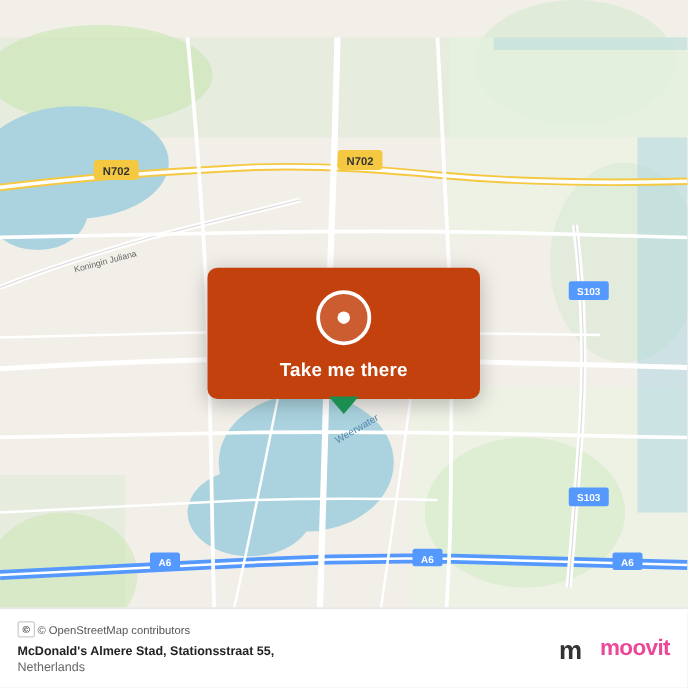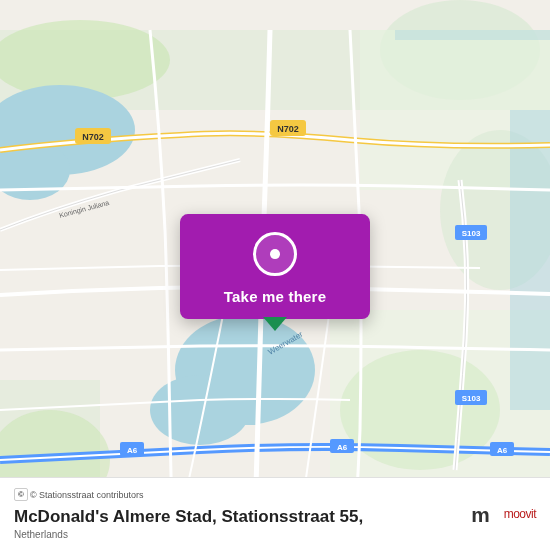--- a/index.html
+++ b/index.html
@@ -32,22 +32,22 @@
       width: 100%;
       height: 100%;
     }
 
     
     .popup-card {
       position: absolute;
       left: 50%;
       top: 50%;
       transform: translate(-50%, -58%);
-      width: 190px;
-      background: #a21caf;
+      width: 218px;
+      background: #c2410c;
       border-radius: 8px;
       display: flex;
       flex-direction: column;
       align-items: center;
       padding: 18px 20px 14px;
       box-shadow: 0 4px 16px rgba(0,0,0,0.25);
       z-index: 10;
     }
 
     .popup-pin {
@@ -124,41 +124,41 @@
       background: white;
       border: 1px solid #ccc;
       border-radius: 2px;
       padding: 1px 3px;
       font-size: 8px;
       font-weight: bold;
       color: #333;
     }
 
     .location-name {
-      font-size: 17px;
+      font-size: 10px;
       font-weight: 600;
       color: #222;
     }
 
     .location-sub {
       font-size: 10px;
       color: #666;
     }
 
     
     .moovit-logo {
       display: flex;
       align-items: center;
       gap: 4px;
     }
 
     .moovit-text {
-      font-size: 12px;
-      font-weight: 400;
-      color: #b91c1c;
+      font-size: 18px;
+      font-weight: 700;
+      color: #ec4899;
       letter-spacing: -0.5px;
     }
 
     .moovit-m {
       width: 32px;
       height: 32px;
     }
   </style>
 </head>
 <body>
@@ -243,21 +243,21 @@
     <div class="popup-pin">
       <div class="popup-pin-inner"></div>
     </div>
     <span class="popup-label">Take me there</span>
   </div>
 
   <div class="bottom-bar">
     <div class="bottom-left">
       <div class="osm-attribution">
         <span class="osm-logo">©</span>
-        <span>© Stationsstraat contributors</span>
+        <span>© OpenStreetMap contributors</span>
       </div>
       <div class="location-name">McDonald's Almere Stad, Stationsstraat 55,</div>
       <div class="location-sub">Netherlands</div>
     </div>
     <div class="moovit-logo">
       <svg class="moovit-m" viewBox="0 0 40 40" xmlns="http://www.w3.org/2000/svg">
 
         <rect width="40" height="40" rx="4" fill="white"></rect>
         <text x="4" y="30" font-size="26" font-weight="900" fill="#333" font-family="Arial">m</text>
       </svg>

